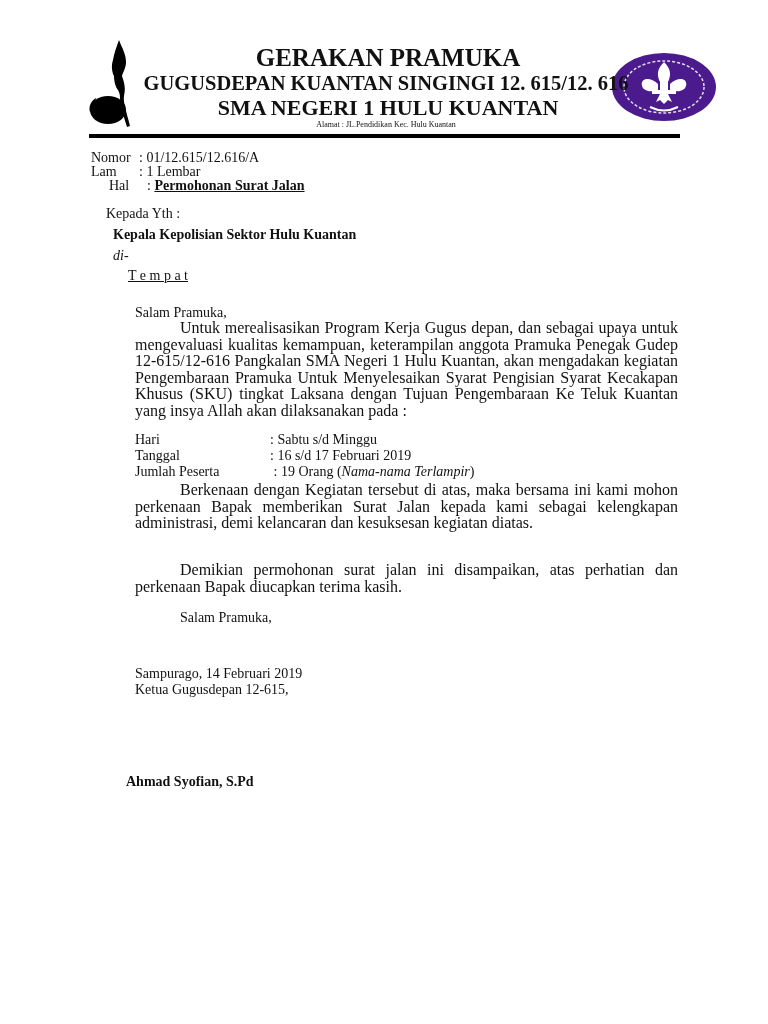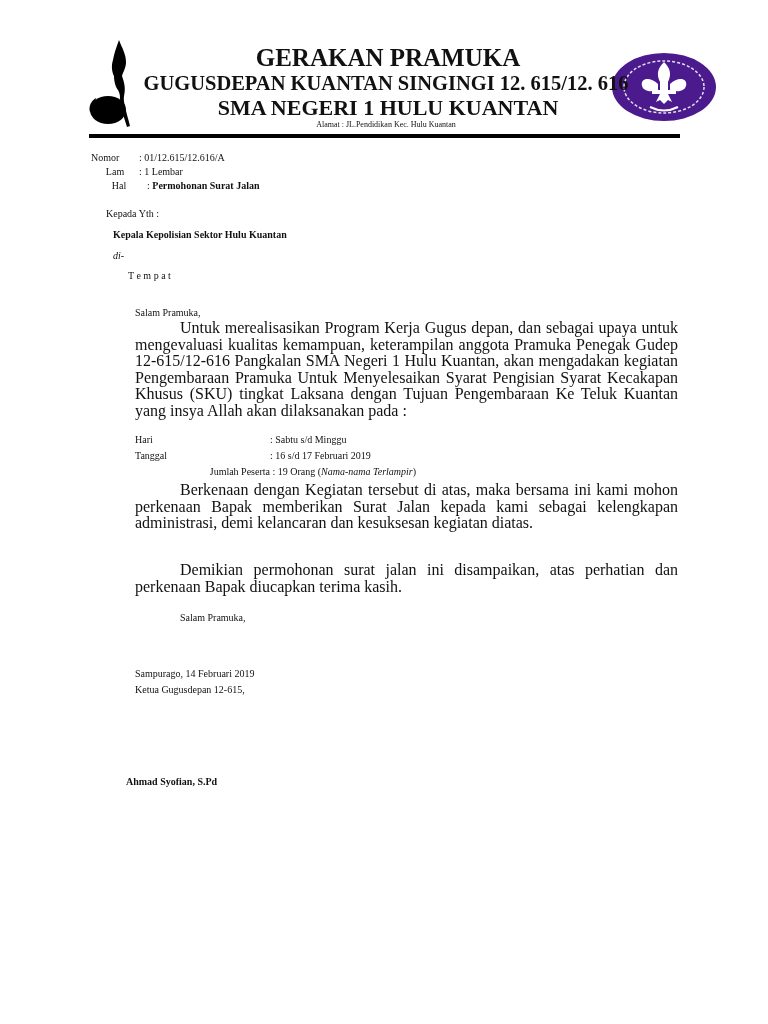--- a/index.html
+++ b/index.html
@@ -7,23 +7,23 @@
          font-family: "Liberation Serif", serif; color: #111111; }
   .abs { position: absolute; white-space: nowrap; }
   .hdr { position: absolute; left: 0; width: 768px; text-align: center; font-weight: bold; white-space: nowrap; }
   .h1 { top: 44px; font-size: 25px; left: 4px; }
   .h2 { top: 72px; font-size: 20.5px; left: 2px; }
   .h3 { top: 95px; font-size: 22px; left: 4px; }
   .addr { top: 120px; font-size: 8px; font-weight: normal; left: 2px; }
   .rule { position: absolute; left: 89px; top: 134px; width: 591px; height: 4px; background: #000; }
   .logo-left { position: absolute; left: 86px; top: 38px; width: 60px; height: 92px; }
   .logo-right { position: absolute; left: 610px; top: 52px; width: 108px; height: 70px; }
-  .t { font-size: 10px; line-height: 16.5px; }
+  .t { font-size: 14px; line-height: 16.5px; }
   .bold { font-weight: bold; }
-  .ul { }
+  .ul { text-decoration: underline; }
   .para { position: absolute; left: 135px; width: 543px; font-size: 16px; line-height: 16.5px;
           text-align: justify; text-align-last: left; }
   .indent { text-indent: 45px; }
   .meta-label { display: inline-block; width: 48px; }
   .detail-label { display: inline-block; width: 135px; }
 </style>
 </head>
 <body>
 
 <svg class="logo-left" viewBox="0 0 60 92">
@@ -45,42 +45,42 @@
 
 <div class="hdr h1">GERAKAN PRAMUKA</div>
 <div class="hdr h2">GUGUSDEPAN KUANTAN SINGINGI 12. 615/12. 616</div>
 <div class="hdr h3">SMA NEGERI 1 HULU KUANTAN</div>
 <div class="hdr addr">Alamat : JL.Pendidikan Kec. Hulu Kuantan</div>
 <div class="rule"></div>
 
 <div class="abs t" style="left:91px; top:150px;">
   <span class="meta-label">Nomor</span><span>: 01/12.615/12.616/A</span>
 </div>
-<div class="abs t" style="left:91px; top:164px;text-align:center;">
+<div class="abs t" style="left:91px; top:164px;">
   <span class="meta-label">Lam</span><span>: 1 Lembar</span>
 </div>
 <div class="abs t" style="left:91px; top:178px;">
   <span class="meta-label" style="width:56px;text-align:center;">Hal</span><span>: </span><span class="bold ul">Permohonan Surat Jalan</span>
 </div>
 
 <div class="abs t" style="left:106px; top:206px;">Kepada Yth :</div>
 <div class="abs t bold" style="left:113px; top:227px;text-align:center;">Kepala Kepolisian Sektor Hulu Kuantan</div>
 <div class="abs t" style="left:113px; top:248px;font-style:italic;">di-</div>
 <div class="abs t ul" style="left:128px; top:268px;">T e m p a t</div>
 
 <div class="abs t" style="left:135px; top:305px;">Salam Pramuka,</div>
 <div class="para indent" style="top:320px;">Untuk merealisasikan Program Kerja Gugus depan, dan sebagai upaya untuk mengevaluasi kualitas kemampuan, keterampilan anggota Pramuka Penegak Gudep 12-615/12-616 Pangkalan SMA Negeri 1 Hulu Kuantan, akan mengadakan kegiatan Pengembaraan Pramuka Untuk Menyelesaikan Syarat Pengisian Syarat Kecakapan Khusus (SKU) tingkat Laksana dengan Tujuan Pengembaraan Ke Teluk Kuantan yang insya Allah akan dilaksanakan pada :</div>
 
 <div class="abs t" style="left:135px; top:432px;">
   <span class="detail-label">Hari</span><span>: Sabtu s/d Minggu</span>
 </div>
 <div class="abs t" style="left:135px; top:448px;">
   <span class="detail-label">Tanggal</span><span>: 16 s/d  17 Februari 2019</span>
 </div>
-<div class="abs t" style="left:135px; top:464px;text-align:right;">
+<div class="abs t" style="left:135px; top:464px;">
   <span class="detail-label">Jumlah Peserta</span><span style="white-space:pre;"> : 19 Orang (</span><i>Nama-nama Terlampir</i><span>)</span>
 </div>
 
 <div class="para indent" style="top:482px;">Berkenaan dengan Kegiatan  tersebut di atas, maka bersama ini kami mohon perkenaan Bapak memberikan Surat Jalan kepada kami sebagai kelengkapan administrasi, demi kelancaran dan kesuksesan kegiatan diatas.</div>
 <div class="para indent" style="top:562px;">Demikian permohonan surat jalan ini disampaikan, atas perhatian dan perkenaan Bapak diucapkan terima kasih.</div>
 <div class="abs t" style="left:180px; top:610px;">Salam Pramuka,</div>
 
 <div class="abs t" style="left:135px; top:666px;">Sampurago, 14 Februari 2019</div>
 <div class="abs t" style="left:135px; top:682px;">Ketua Gugusdepan 12-615,</div>
 <div class="abs t bold" style="left:126px; top:759px;margin-top:15px;">Ahmad Syofian, S.Pd</div>

